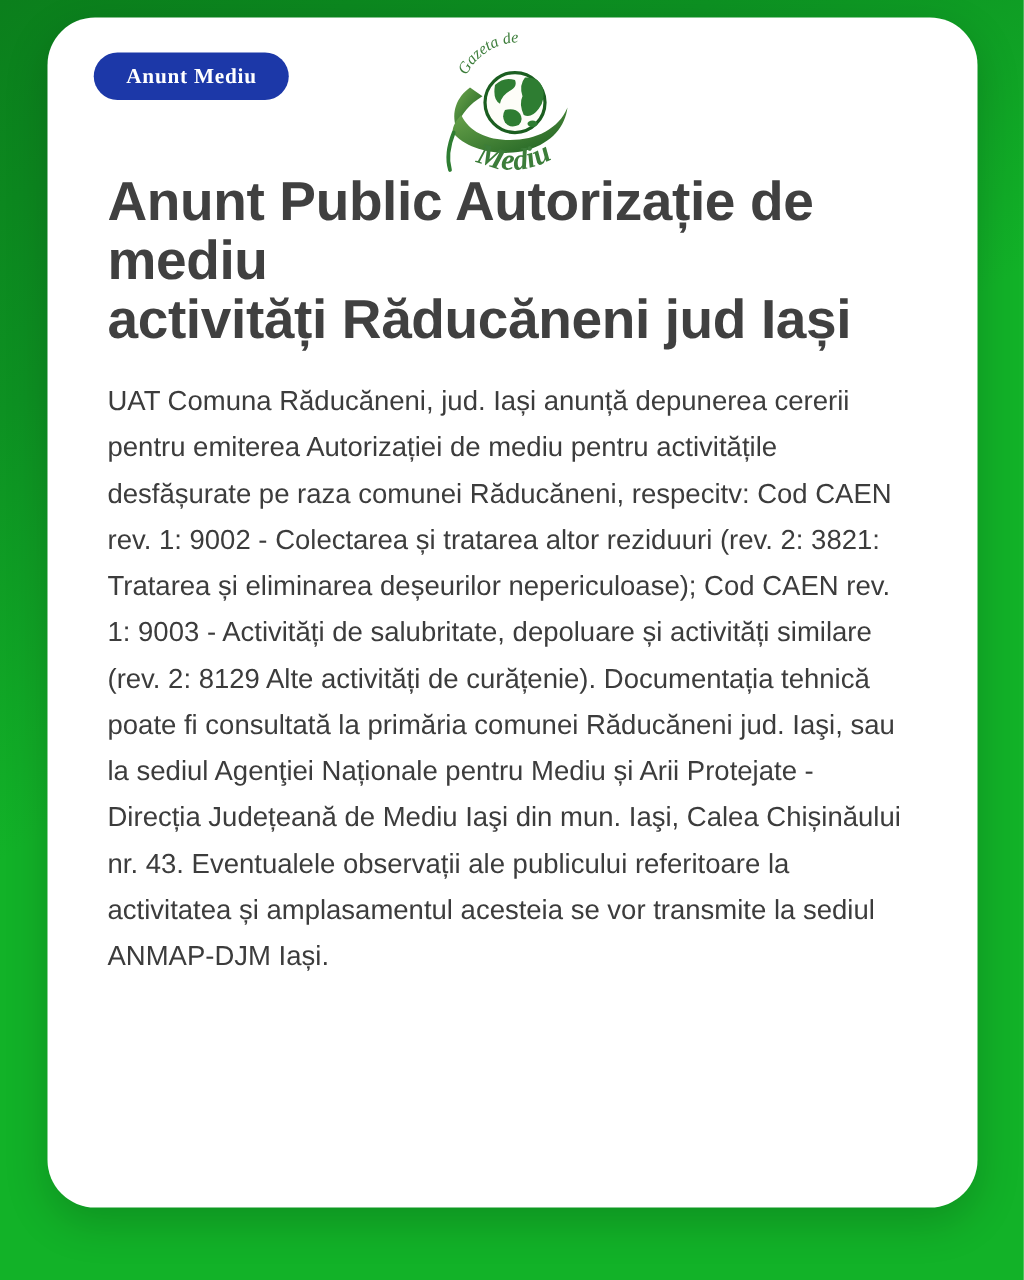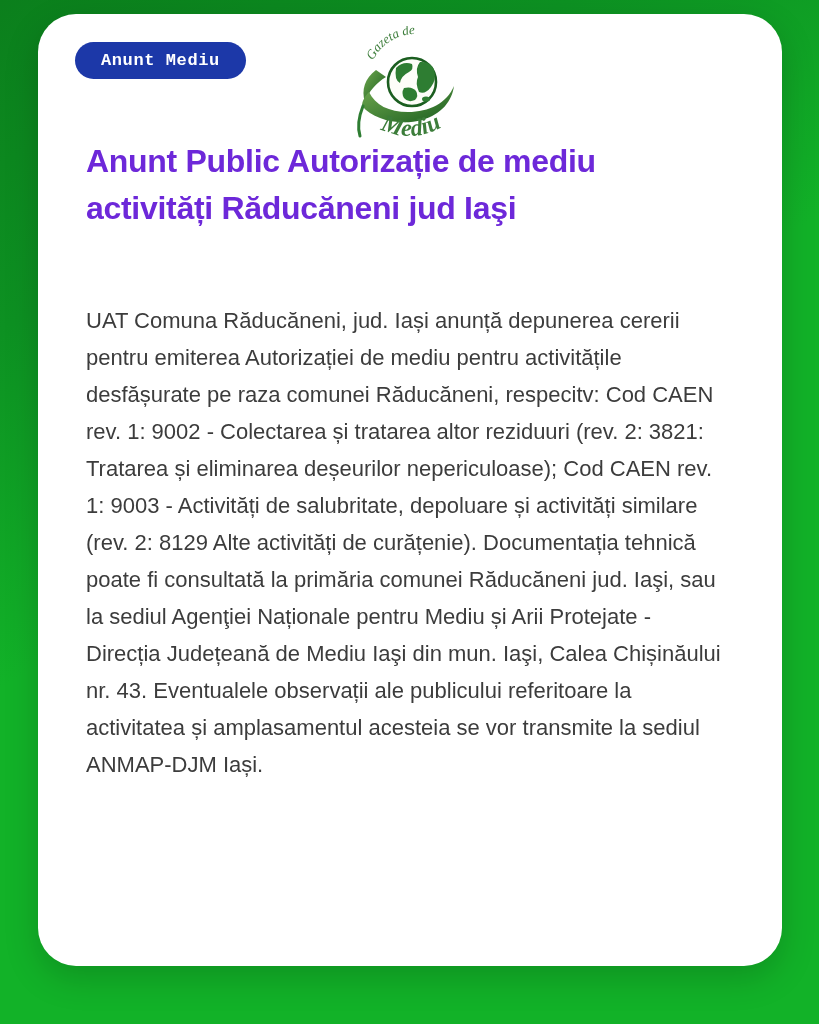--- a/index.html
+++ b/index.html
@@ -26,21 +26,21 @@
 
   .badge {
     position: absolute;
     left: 37px;
     top: 28px;
     background: #1c38a8;
     color: #ffffff;
     border: none;
     border-radius: 20px;
     padding: 9px 26px;
-    font-family: Liberation Mono, monospace;
+    font-family: Liberation Serif, serif;
     font-size: 17px;
     font-weight: 700;
     letter-spacing: 0.6px;
     cursor: pointer;
   }
 
   .logo {
     position: absolute;
     left: 308px;
     top: 12px;
@@ -54,25 +54,25 @@
     font-family: "Liberation Serif", serif;
     font-style: italic;
     fill: #3c7d3a;
   }
 
   .heading {
     position: absolute;
     left: 48px;
     top: 124px;
     width: 680px;
-    font-size: 32px;
+    font-size: 44px;
     line-height: 47px;
     font-weight: 800;
     letter-spacing: -0.3px;
-    color: #6d28d9;
+    color: #404040;
   }
 
   .body-text {
     position: absolute;
     left: 48px;
     top: 288px;
     width: 644px;
     font-size: 22px;
     line-height: 37px;
     color: #3c3c3c;
@@ -111,18 +111,18 @@
         <textPath href="#arcTop" startOffset="8">Gazeta de</textPath>
       </text>
       <text class="arc-text" font-size="24" font-weight="bold">
         <textPath href="#arcBottom" startOffset="18">Mediu</textPath>
       </text>
     </svg>
   </div>
 
   <h1 class="heading">
     <span>Anunt Public Autorizație de mediu</span><br>
-    <span>activități Răducăneni jud Iaşi</span>
+    <span>activități Răducăneni jud Iași</span>
   </h1>
 
   <p class="body-text">UAT Comuna Răducăneni, jud. Iași anunță depunerea cererii pentru emiterea Autorizației de mediu pentru activitățile desfășurate pe raza comunei Răducăneni, respecitv: Cod CAEN rev. 1: 9002 - Colectarea și tratarea altor reziduuri (rev. 2: 3821: Tratarea și eliminarea deșeurilor nepericuloase); Cod CAEN rev. 1: 9003 - Activități de salubritate, depoluare și activități similare (rev. 2: 8129 Alte activități de curățenie). Documentația tehnică poate fi consultată la primăria comunei Răducăneni jud. Iaşi, sau la sediul Agenţiei Naționale pentru Mediu și Arii Protejate - Direcția Județeană de Mediu Iaşi din mun. Iaşi, Calea Chișinăului nr. 43. Eventualele observații ale publicului referitoare la activitatea și amplasamentul acesteia se vor transmite la sediul ANMAP-DJM Iași.</p>
 
 </div>
 
 </body></html>

